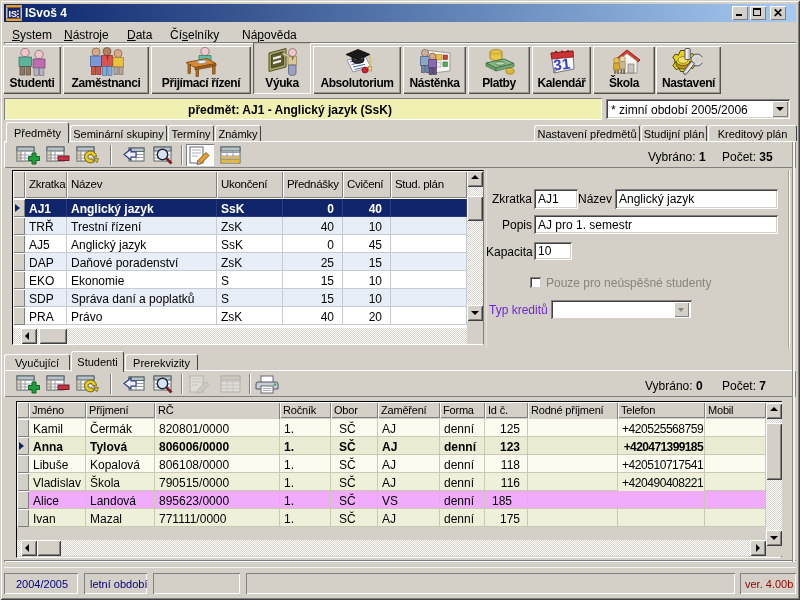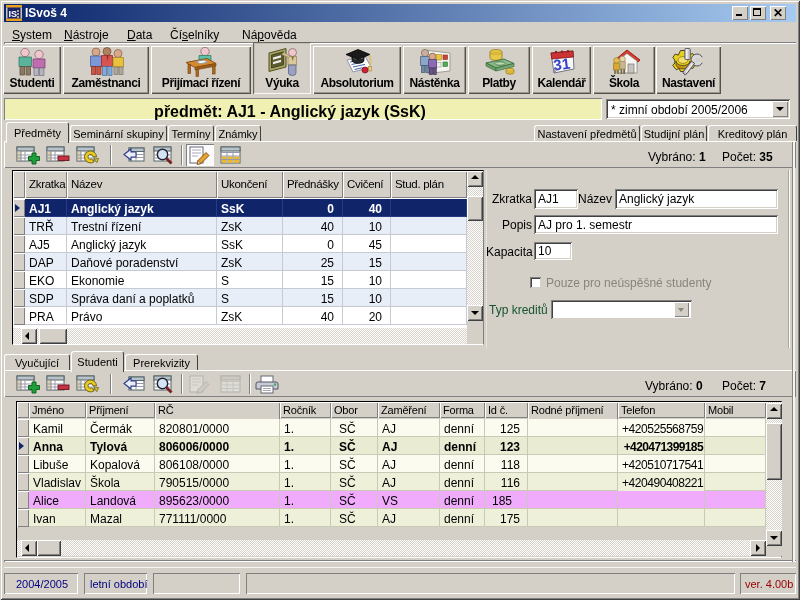--- a/index.html
+++ b/index.html
@@ -200,21 +200,21 @@
 <circle cx="25" cy="13" r="6" fill="#d8d8dc" stroke="#44444a" stroke-width="0.9"></circle>
 <path d="M25,13 L34,8.5 L34,17.5 z" fill="#d4d0c8"></path>
 <circle cx="25.5" cy="13" r="2.4" fill="#d4d0c8"></circle>
 <path d="M31,10 l2.5-1 l0.5,1.5 l-2.5,1 z" fill="#d4d0c8"></path>
 <path d="M22.6,16.4 L15,26.5 q-1.4,1.9 -3,0.6 q-1.6,-1.3 -0.3,-3 L19.5,14 z" fill="#c8c8cc" stroke="#44444a" stroke-width="0.9"></path>
 <path d="M20.5,16.5 L14,25.2" stroke="#f0f0f2" stroke-width="1.3"></path>
 </svg>
 <div class="tblbl">Nastavení</div></div>
 
 <div class="abs sunk1" style="left:4px;top:98px;width:598px;height:22px;background:#f0f0b2;"></div>
-<div class="abs" style="left:4px;top:103px;width:572px;text-align:center;font-weight:bold;font-size:16px;">předmět: AJ1 - Anglický jazyk (SsK)</div>
+<div class="abs" style="left:4px;top:103px;width:572px;text-align:center;font-weight:bold;font-size:12px;">předmět: AJ1 - Anglický jazyk (SsK)</div>
 
 <div class="abs input" style="left:606px;top:99px;width:184px;height:20px;padding:0;"></div>
 <div class="abs" style="left:611px;top:103px;font-size:12px;">* zimní období 2005/2006</div>
 <div class="abs raised1" style="left:772px;top:101px;width:16px;height:16px;background:#d4d0c8;"></div>
 <div class="abs" style="left:776px;top:107px;width:0;height:0;border:4px solid transparent;border-top:4px solid #000;"></div>
 
 <div class="tab" style="left:6px;top:122px;width:63px;height:21px;z-index:3;padding-top:4px;">Předměty</div>
 <div class="tab" style="left:70px;top:125px;width:97px;height:16px;padding-top:2px;">Seminární skupiny</div>
 <div class="tab" style="left:168px;top:125px;width:46px;height:16px;padding-top:2px;">Termíny</div>
 <div class="tab" style="left:215px;top:125px;width:46px;height:16px;padding-top:2px;">Známky</div>
@@ -380,21 +380,21 @@
 <div class="abs lbl" style="left:488px;top:192px;width:44px;text-align:right;">Zkratka</div>
 <div class="abs input" style="left:534px;top:189px;width:44px;height:20px;">AJ1</div>
 <div class="abs lbl" style="left:574px;top:192px;width:38px;text-align:right;">Název</div>
 <div class="abs input" style="left:615px;top:189px;width:163px;height:20px;">Anglický jazyk</div>
 <div class="abs lbl" style="left:497px;top:218px;width:35px;text-align:right;">Popis</div>
 <div class="abs input" style="left:534px;top:215px;width:244px;height:19px;">AJ pro 1. semestr</div>
 <div class="abs lbl" style="left:486px;top:245px;width:46px;text-align:right;">Kapacita</div>
 <div class="abs input" style="left:534px;top:242px;width:38px;height:18px;padding-top:2px;">10</div>
 <div class="abs sunk1" style="left:530px;top:277px;width:11px;height:11px;background:#fff;box-shadow:inset 1px 1px 0 #808080, inset -1px -1px 0 #d4d0c8, inset 2px 2px 0 #404040;"></div>
 <div class="abs lbl" style="left:546px;top:276px;color:#88847c;">Pouze pro neúspěšné studenty</div>
-<div class="abs lbl" style="left:489px;top:303px;color:#14532d;">Typ kreditů</div>
+<div class="abs lbl" style="left:489px;top:303px;color:#6d28d9;">Typ kreditů</div>
 <div class="abs" style="left:551px;top:300px;width:141px;height:19px;background:#fff;box-shadow:inset 1px 1px 0 #808080, inset -1px -1px 0 #d4d0c8, inset 2px 2px 0 #404040;"></div>
 <div class="abs raised1" style="left:674px;top:302px;width:15px;height:15px;background:#d4d0c8;"></div>
 <div class="abs" style="left:678px;top:308px;width:0;height:0;border:3.5px solid transparent;border-top:4px solid #8a8680;"></div>
 
 <div class="tab" style="left:4px;top:354px;width:66px;height:16px;padding-top:2px;">Vyučující</div>
 <div class="tab" style="left:71px;top:351px;width:53px;height:21px;z-index:3;padding-top:4px;">Studenti</div>
 <div class="tab" style="left:125px;top:354px;width:73px;height:16px;padding-top:2px;">Prerekvizity</div>
 
 <div class="abs raised1" style="left:4px;top:370px;width:792px;height:27px;background:#d4d0c8;"></div>
 <div class="abs" id="toolbar3" style="left:0;top:373px;width:796px;height:22px;">

